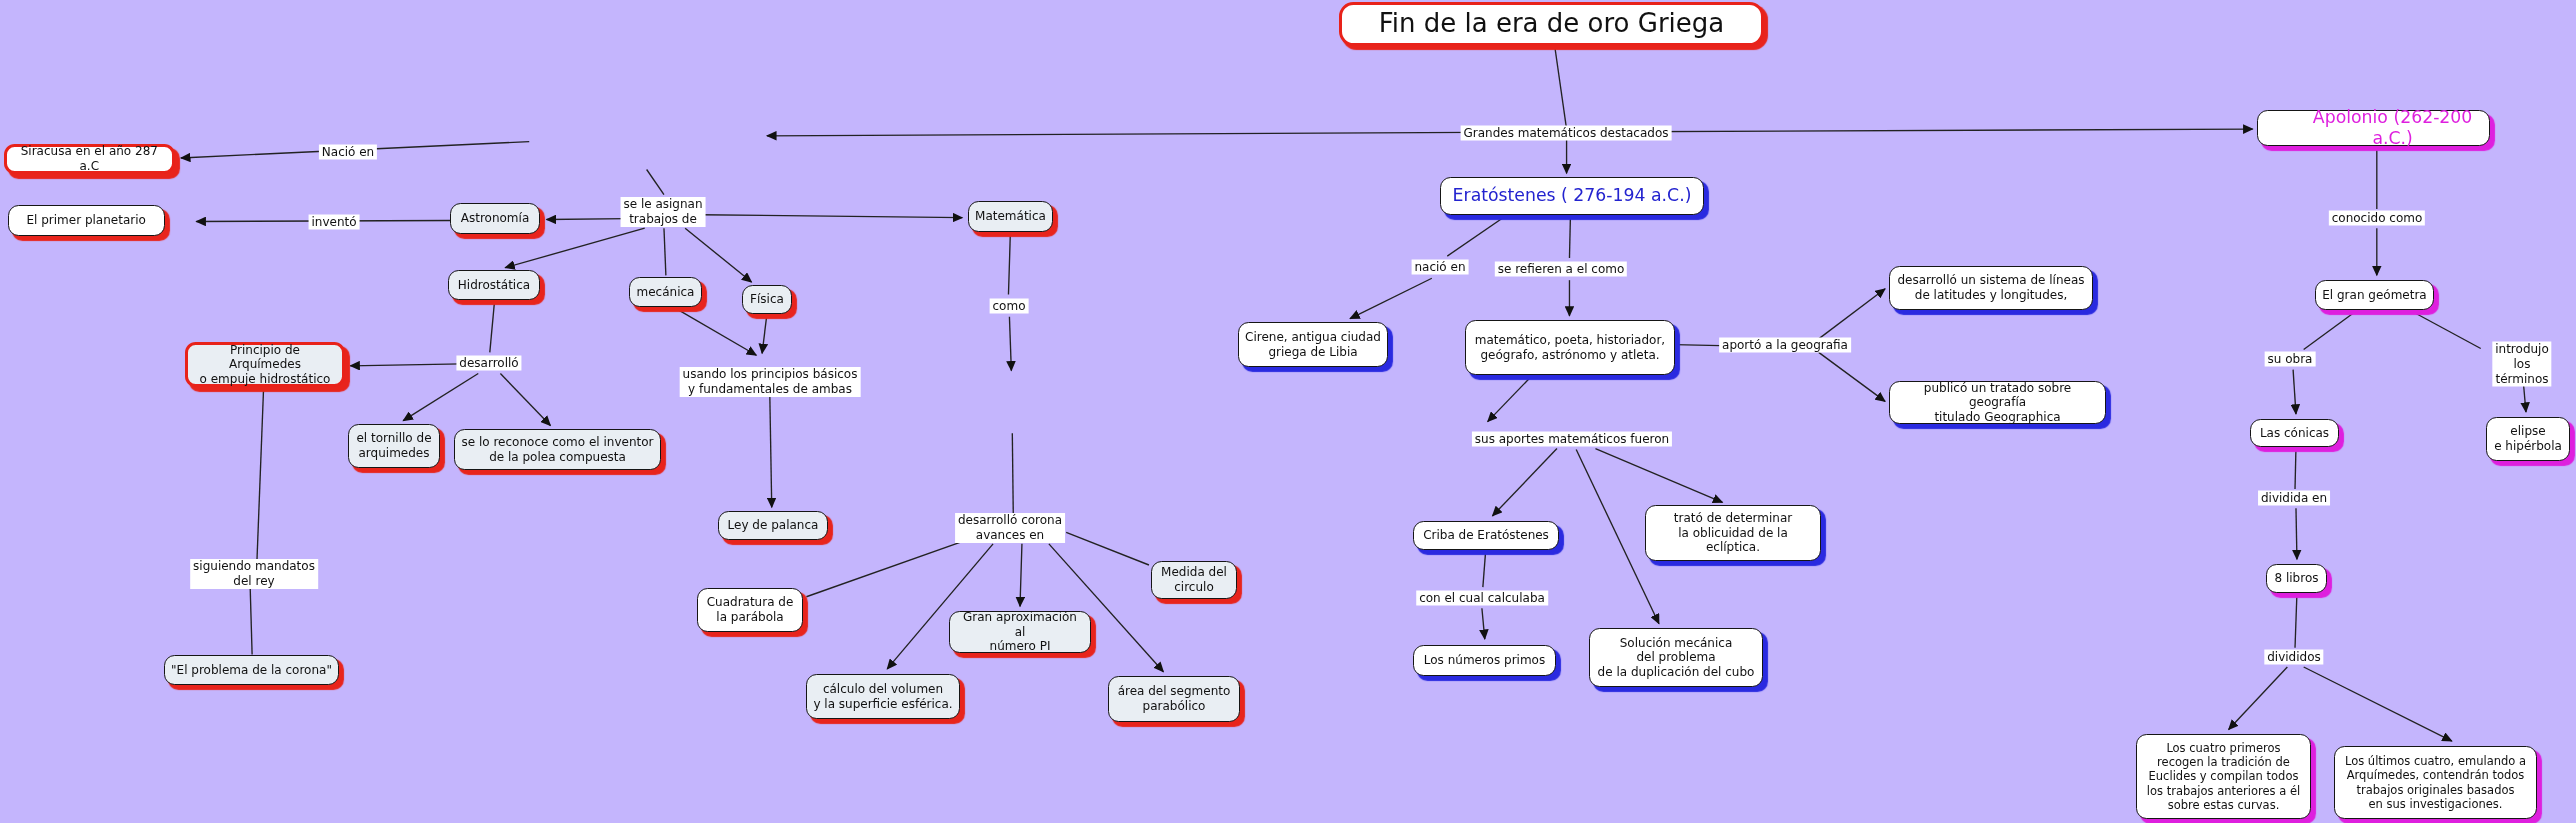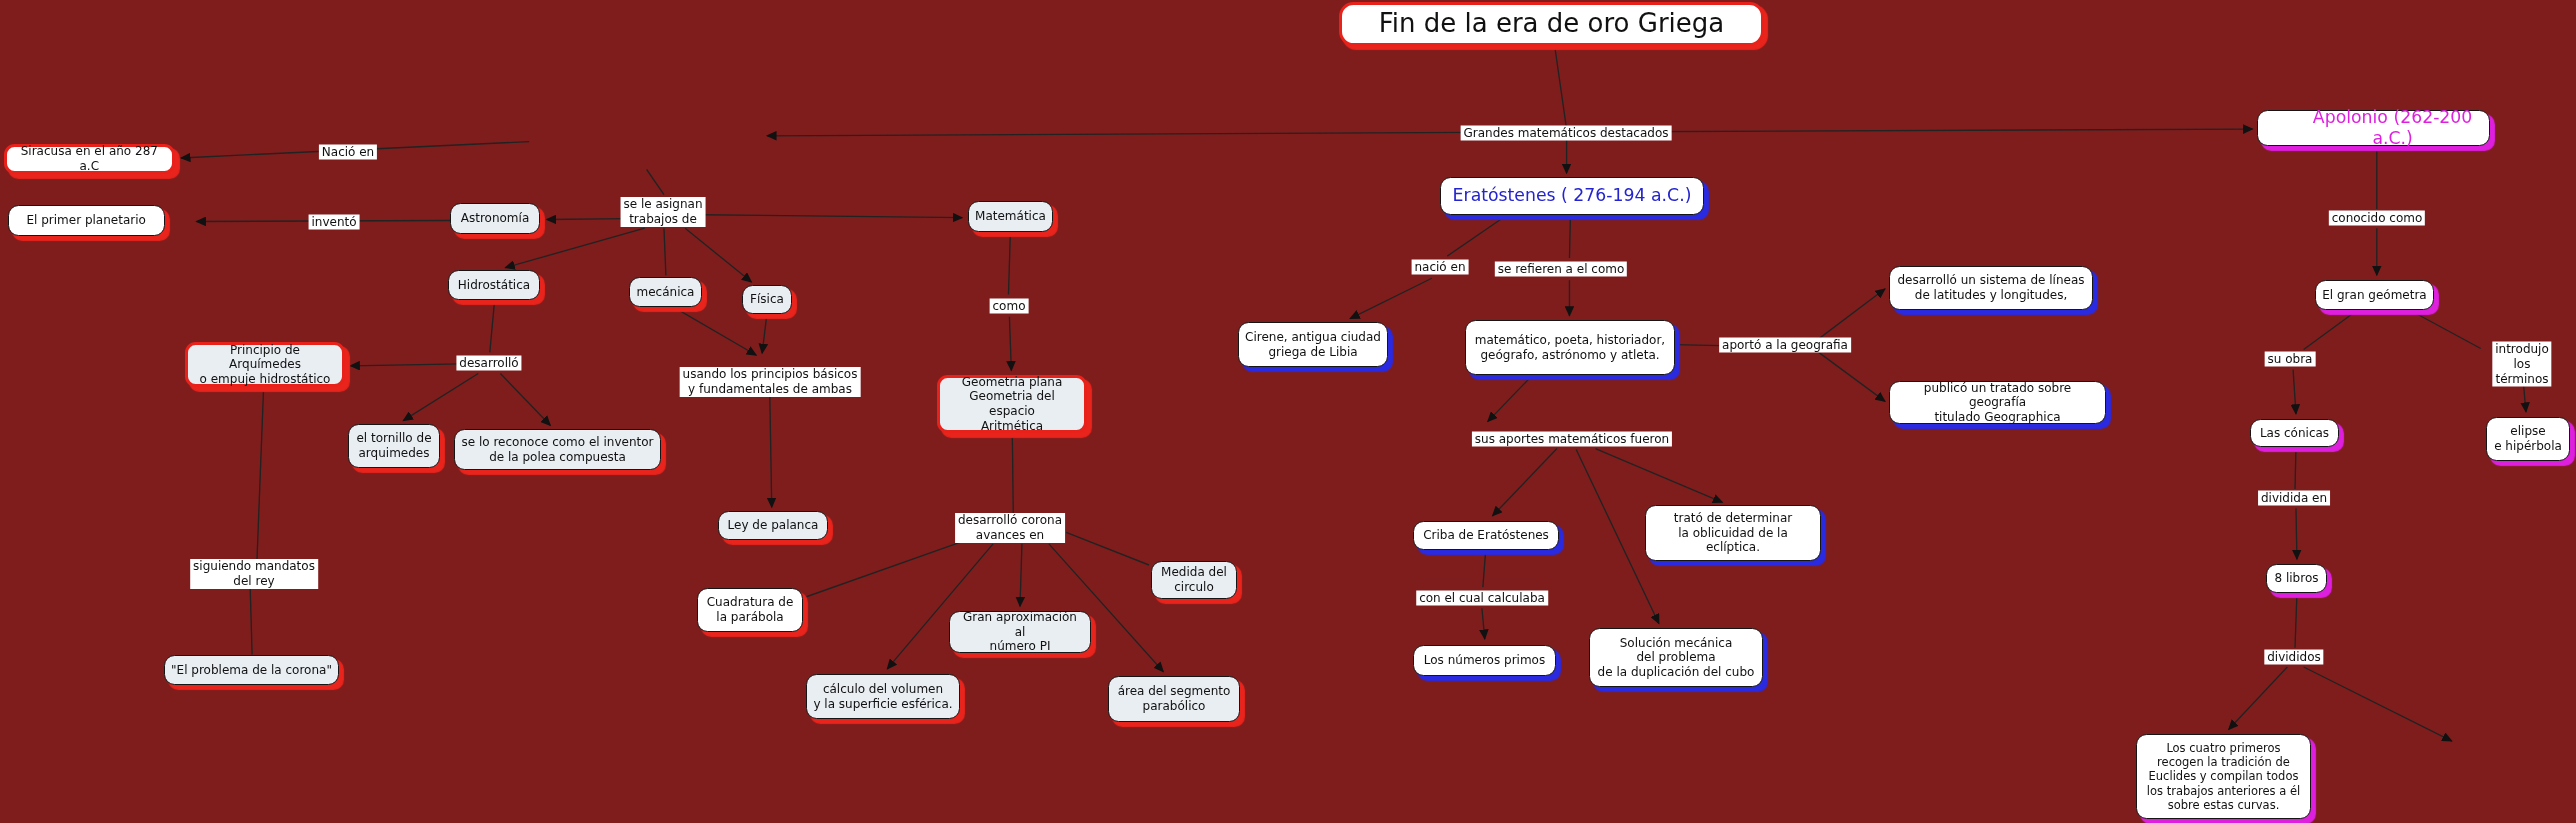--- a/index.html
+++ b/index.html
@@ -1,16 +1,16 @@
 <!DOCTYPE html>
 <html><head>
 <meta charset="utf-8">
 <style>
   html,body{margin:0;padding:0;background:#fff;}
-  #map{position:relative;width:2576px;height:824px;background:#7f1d1d;
+  #map{position:relative;width:2576px;height:824px;background:#c4b5fd;
        font-family:"DejaVu Sans","Liberation Sans",sans-serif;overflow:hidden;}
   #edges{position:absolute;left:0;top:0;}
   .n{position:absolute;box-sizing:border-box;display:flex;align-items:center;justify-content:center;
      text-align:center;white-space:pre-line;background:#fff;border:1.5px solid #151515;
      border-radius:10.6px;font-size:12px;line-height:1.22;color:#111;padding:1.9px 5.8px;}
   .bg{background:#e9eef3;}
   .bred{border:3.3px solid #e8221a;}
   .sred{box-shadow:4.8px 4.8px 1px #e8241c;}
   .sblue{box-shadow:4.8px 4.8px 1px #2a2ae0;}
   .smag{box-shadow:4.8px 4.8px 1px #de1fde;}
@@ -100,23 +100,20 @@
   <div class="n bg sred" style="left:968px;top:201px;width:85px;height:31px">Matemática</div>
   <div class="n bg sred" style="left:448px;top:270px;width:92px;height:30px">Hidrostática</div>
   <div class="n bg sred" style="left:629px;top:277px;width:73px;height:30px">mecánica</div>
   <div class="n bg sred" style="left:742px;top:285px;width:50px;height:29px">Física</div>
   <div class="n bg bred sred" style="left:185px;top:342px;width:160px;height:45px">Principio de Arquímedes
 o empuje hidrostático</div>
   <div class="n bg sred" style="left:348px;top:424px;width:92px;height:44px">el tornillo de
 arquimedes</div>
   <div class="n bg sred" style="left:454px;top:429px;width:207px;height:41px">se lo reconoce como el inventor
 de la polea compuesta</div>
-  <div class="n bg bred sred" style="left:937px;top:375px;width:150px;height:58px">Geometria plana
-Geometria del espacio
-Aritmética</div>
   <div class="n bg sred" style="left:718px;top:511px;width:110px;height:29px">Ley de palanca</div>
   <div class="n sred" style="left:697px;top:588px;width:106px;height:44px">Cuadratura de
 la parábola</div>
   <div class="n bg sred" style="left:1151px;top:561px;width:86px;height:38px">Medida del
 circulo</div>
   <div class="n bg sred" style="left:949px;top:611px;width:142px;height:42px">Gran aproximación al
 número PI</div>
   <div class="n bg sred" style="left:806px;top:674px;width:154px;height:45px">cálculo del volumen
 y la superficie esférica.</div>
   <div class="n bg sred" style="left:1108px;top:676px;width:132px;height:46px">área del segmento
@@ -144,20 +141,24 @@
   <div class="n smag" style="left:2315px;top:280px;width:119px;height:30px">El gran geómetra</div>
   <div class="n smag" style="left:2250px;top:419px;width:89px;height:28px">Las cónicas</div>
   <div class="n smag" style="left:2486px;top:417px;width:84px;height:44px">elipse
 e hipérbola</div>
   <div class="n smag" style="left:2266px;top:564px;width:61px;height:29px">8 libros</div>
   <div class="n smag small" style="left:2136px;top:734px;width:175px;height:85px">Los cuatro primeros
 recogen la tradición de
 Euclides y compilan todos
 los trabajos anteriores a él
 sobre estas curvas.</div>
+  <div class="n smag small" style="left:2334px;top:746px;width:203px;height:73px">Los últimos cuatro, emulando a
+Arquímedes, contendrán todos
+trabajos originales basados
+en sus investigaciones.</div>
 
   <div class="lbl" style="left:348px;top:152px">Nació en</div>
   <div class="lbl" style="left:334px;top:222px">inventó</div>
   <div class="lbl" style="left:663px;top:212px">se le asignan
 trabajos de</div>
   <div class="lbl" style="left:489px;top:363px">desarrolló</div>
   <div class="lbl" style="left:770px;top:382px">usando los principios básicos
 y fundamentales de ambas</div>
   <div class="lbl" style="left:1009px;top:306px">como</div>
   <div class="lbl" style="left:1010px;top:528px">desarrolló corona

